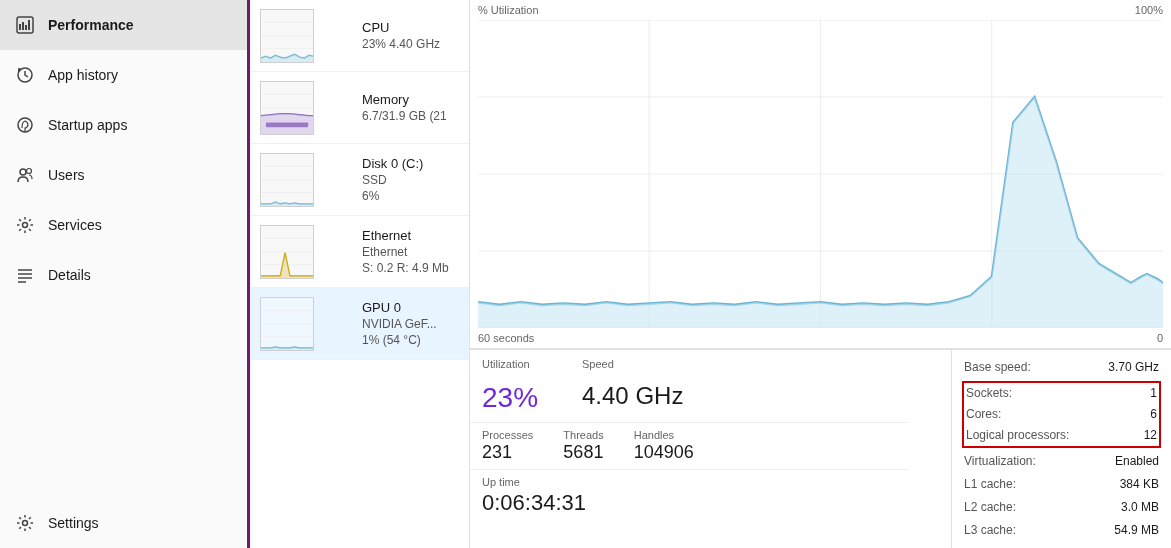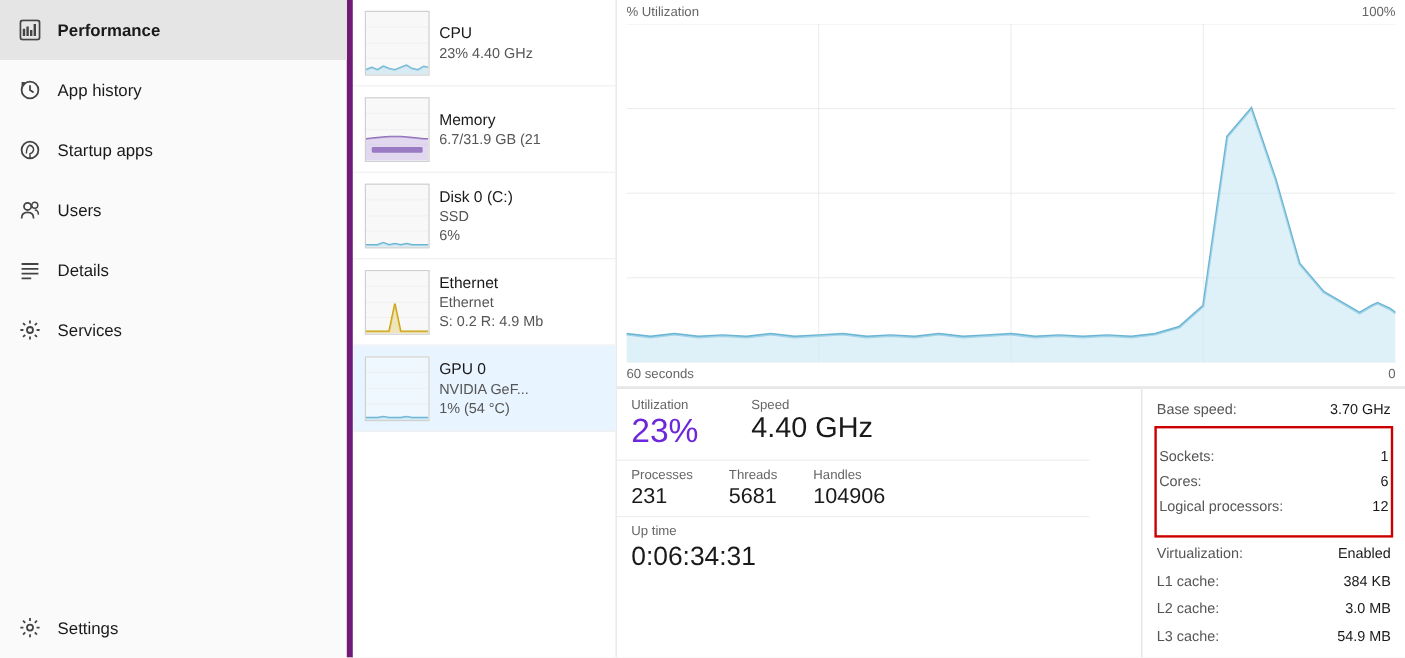--- a/index.html
+++ b/index.html
@@ -7,23 +7,23 @@
       font-family: 'Segoe UI', Arial, sans-serif;
       background: #f3f3f3;
       width: 1171px;
       height: 548px;
       overflow: hidden;
       display: flex;
     }
 
     
     .sidebar {
-      width: 294px;
+      width: 250px;
       background: #fafafa;
-      border-right: 5px solid #701a75;
+      border-right: 3px solid #701a75;
       display: flex;
       flex-direction: column;
       flex-shrink: 0;
     }
     .sidebar-item {
       display: flex;
       align-items: center;
       padding: 12px 16px;
       cursor: pointer;
       font-size: 14px;
@@ -83,20 +83,21 @@
       width: 54px;
       height: 54px;
       border: 1px solid #d0d0d0;
       background: #f8f8f8;
       flex-shrink: 0;
       position: relative;
       overflow: hidden;
     }
     .resource-info {
       flex: 1;
+      margin-left: 40px;
     }
     .resource-name {
       font-size: 13px;
       font-weight: 500;
       color: #1a1a1a;
     }
     .resource-sub {
       font-size: 12px;
       color: #555;
       margin-top: 2px;
@@ -171,21 +172,21 @@
 
     .stat-block {
       display: flex;
       flex-direction: column;
       min-width: 100px;
       padding-right: 20px;
     }
     .stat-label {
       font-size: 11px;
       color: #666;
-      margin-bottom: 0;
+      margin-bottom: 13px;
     }
     .stat-value {
       font-size: 28px;
       font-weight: 300;
       color: #6d28d9;
       line-height: 1.1;
     }
     .stat-value-med {
       font-size: 24px;
       font-weight: 300;
@@ -236,21 +237,21 @@
     .info-label {
       color: #555;
     }
     .info-value {
       color: #1a1a1a;
       font-weight: 500;
     }
     .highlight-group {
       border: 2px solid #cc0000;
       margin: 2px -2px;
-      padding: 13px 2px;
+      padding: 0 2px;
     }
     .highlight-group .info-row {
       padding: 3px 0;
     }
 
     
     .bottom-area {
       display: flex;
       border-top: 1px solid #e0e0e0;
     }
@@ -313,37 +314,37 @@
         <path d="M2 16 Q2 11 7 11 Q12 11 12 16" stroke="#444" stroke-width="1.5" fill="none"></path>
         <circle cx="13" cy="5" r="2.5" stroke="#444" stroke-width="1.2" fill="none"></circle>
         <path d="M13 9 Q16 9 16 13" stroke="#444" stroke-width="1.2" fill="none"></path>
       </svg>
     </span>
     <span>Users</span>
   </div>
   <div class="sidebar-item">
     <span class="sidebar-icon">
       <svg width="18" height="18" viewBox="0 0 18 18" fill="none">
+        <circle cx="9" cy="9" r="2.5" stroke="#444" stroke-width="1.5" fill="none"></circle>
+        <path d="M9 1 L9 3.5 M9 14.5 L9 17 M1 9 L3.5 9 M14.5 9 L17 9 M3.2 3.2 L5 5 M13 13 L14.8 14.8 M14.8 3.2 L13 5 M5 13 L3.2 14.8" stroke="#444" stroke-width="1.5"></path>
+      </svg>
+    </span>
+    <span>Services</span>
+  </div>
+  <div class="sidebar-item">
+    <span class="sidebar-icon">
+      <svg width="18" height="18" viewBox="0 0 18 18" fill="none">
         <line x1="2" y1="4" x2="16" y2="4" stroke="#444" stroke-width="1.5"></line>
         <line x1="2" y1="8" x2="16" y2="8" stroke="#444" stroke-width="1.5"></line>
         <line x1="2" y1="12" x2="16" y2="12" stroke="#444" stroke-width="1.5"></line>
         <line x1="2" y1="16" x2="10" y2="16" stroke="#444" stroke-width="1.5"></line>
       </svg>
     </span>
     <span>Details</span>
   </div>
-  <div class="sidebar-item">
-    <span class="sidebar-icon">
-      <svg width="18" height="18" viewBox="0 0 18 18" fill="none">
-        <circle cx="9" cy="9" r="2.5" stroke="#444" stroke-width="1.5" fill="none"></circle>
-        <path d="M9 1 L9 3.5 M9 14.5 L9 17 M1 9 L3.5 9 M14.5 9 L17 9 M3.2 3.2 L5 5 M13 13 L14.8 14.8 M14.8 3.2 L13 5 M5 13 L3.2 14.8" stroke="#444" stroke-width="1.5"></path>
-      </svg>
-    </span>
-    <span>Services</span>
-  </div>
   <div class="sidebar-bottom">
     <div class="sidebar-item">
       <span class="sidebar-icon">
         <svg width="18" height="18" viewBox="0 0 18 18" fill="none">
           <circle cx="9" cy="9" r="2.5" stroke="#444" stroke-width="1.5" fill="none"></circle>
           <path d="M9 1 L9 3.5 M9 14.5 L9 17 M1 9 L3.5 9 M14.5 9 L17 9 M3.2 3.2 L5 5 M13 13 L14.8 14.8 M14.8 3.2 L13 5 M5 13 L3.2 14.8" stroke="#444" stroke-width="1.5"></path>
         </svg>
       </span>
       <span>Settings</span>
     </div>

